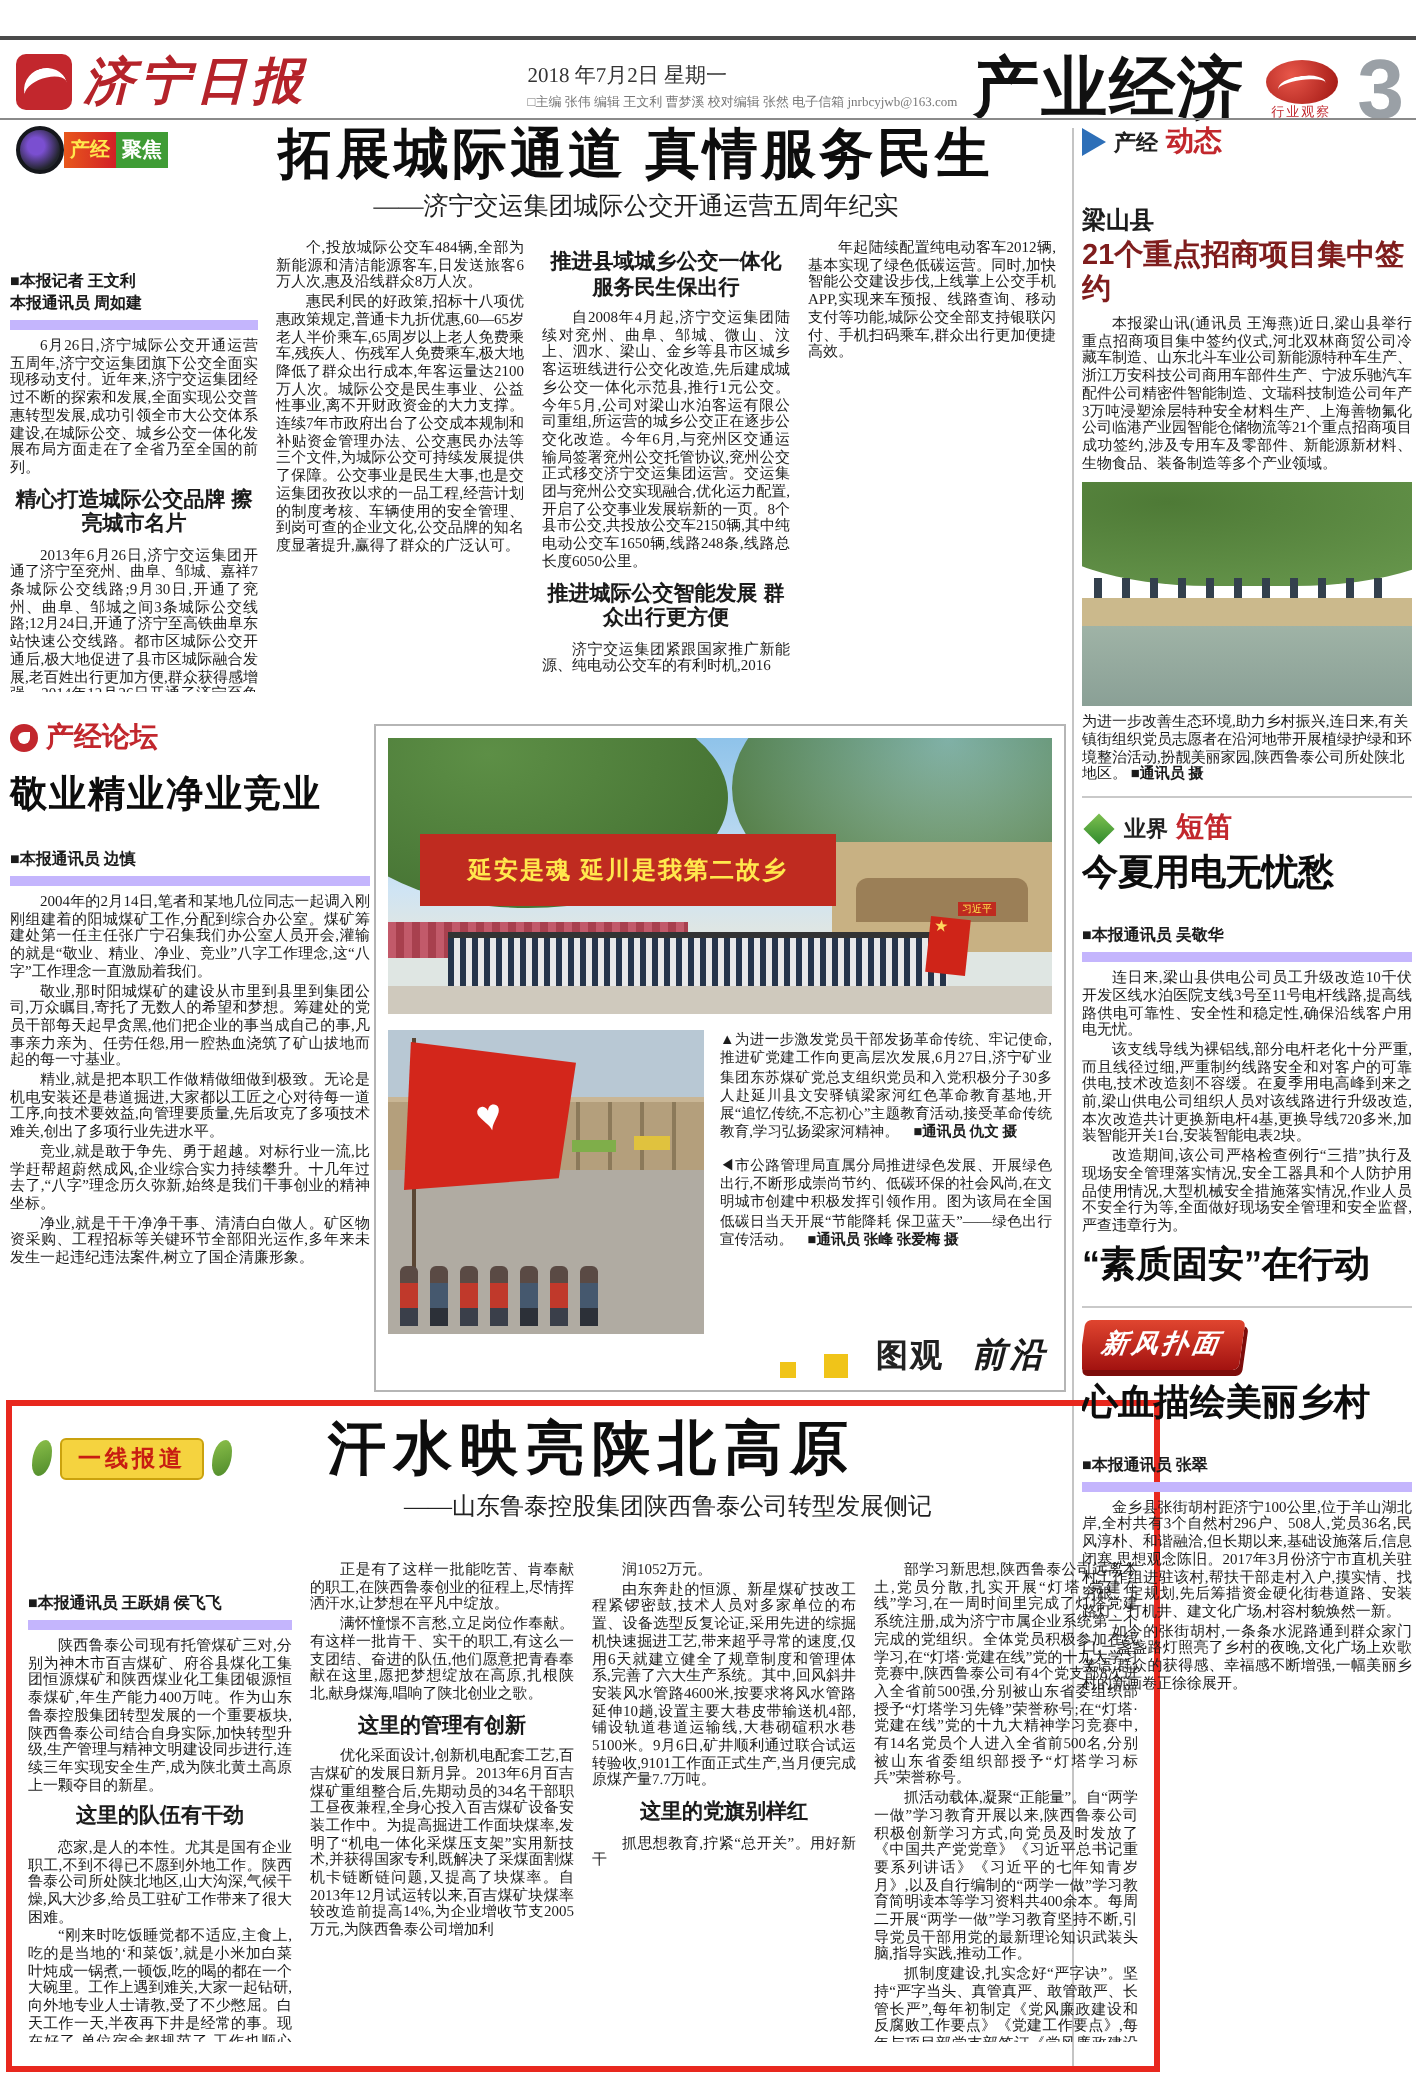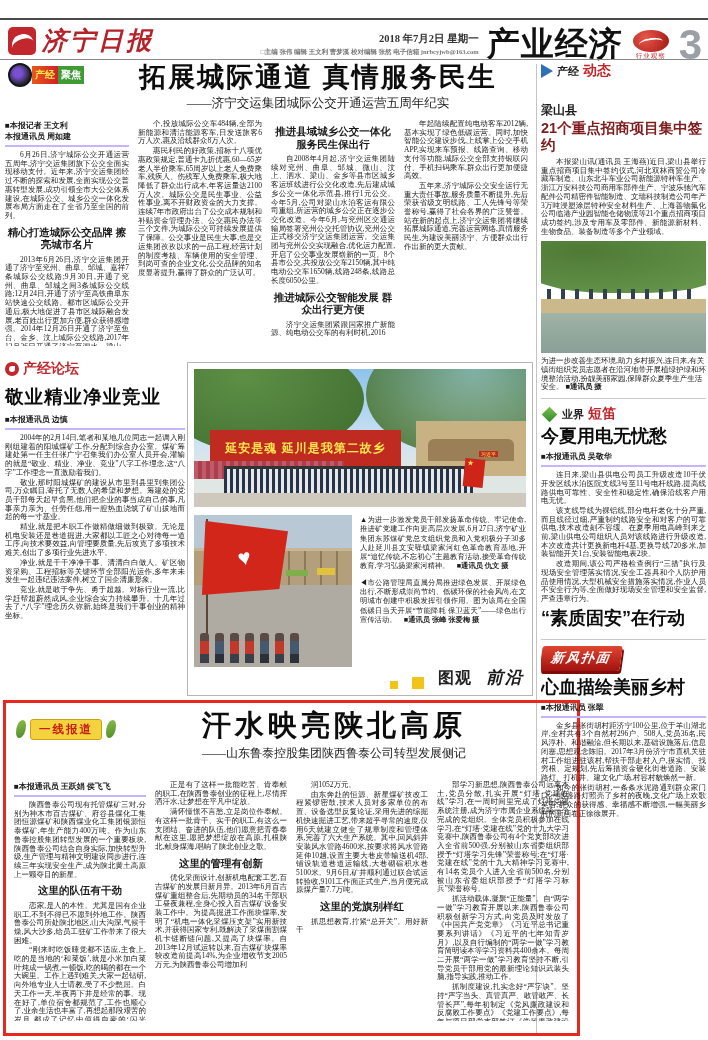--- a/index.html
+++ b/index.html
@@ -7,37 +7,37 @@
         font-family:"Liberation Serif",serif;color:#1c1c1c;overflow:hidden;}
   
   .top-rule{position:absolute;left:0;top:18px;width:708px;height:2px;background:#4a4a4a;}
   .masthead{position:absolute;left:0;top:22px;width:708px;height:36px;}
   .logo-wrap{position:absolute;left:8px;top:2px;display:flex;align-items:center;gap:6px;}
   .logo-mark{width:28px;height:28px;background:#c2272d;border-radius:5px;position:relative;overflow:hidden;}
   .logo-mark::after{content:"";position:absolute;left:4px;top:7px;width:22px;height:16px;
         border-top:5px solid #fff;border-radius:50% 50% 0 0;transform:rotate(-18deg);}
   .paper-name{font-size:25px;font-weight:bold;font-style:italic;color:#b5232a;letter-spacing:3px;}
   .mast-right{position:absolute;right:6px;top:0;display:flex;align-items:center;gap:8px;}
-  .dateinfo{text-align:right;line-height:13px;font-weight:bold;}
+  .dateinfo{line-height:13px;}
   .date-line{font-size:10.5px;color:#333;}
   .editors-line{font-size:6.5px;color:#777;}
   .section-title{font-size:33px;font-weight:900;font-family:"Liberation Sans",sans-serif;color:#111;letter-spacing:1px;}
   .oval-logo{width:40px;height:30px;text-align:center;}
   .oval{width:36px;height:22px;border-radius:50%;background:radial-gradient(circle at 35% 35%,#e8574a,#9e1410);position:relative;margin:0 auto;}
   .oval::after{content:"";position:absolute;left:6px;top:8px;width:24px;height:8px;border-radius:50%;border-top:2px solid #fff;transform:rotate(-8deg);}
   .oval-label{font-size:6.5px;color:#c0272d;letter-spacing:1px;}
   .page-num{font-size:42px;font-weight:900;font-family:"Liberation Sans",sans-serif;color:#9aa0a6;line-height:36px;}
   .mast-bottom-rule{position:absolute;left:0;top:59px;width:708px;height:1px;background:#8a8a8a;}
   .v-rule{position:absolute;left:536px;top:64px;width:1px;height:972px;background:#c4c4c4;}
   
   .bodytext{font-size:7.5px;line-height:8.7px;color:#1b1b1b;overflow:hidden;}
   .para{text-indent:2em;text-align:justify;margin:0 0 1px 0;}
   .subhead{font-weight:bold;text-align:center;font-size:10.5px;line-height:12.5px;margin:5px 0;
         font-family:"Liberation Sans",sans-serif;}
-  .byline{font-size:8px;font-weight:bold;border-bottom:2px solid #c4b5fd;padding-bottom:3px;margin-bottom:4px;line-height:11px;}
+  .byline{font-size:8px;font-weight:bold;border-bottom:5px solid #c4b5fd;padding-bottom:3px;margin-bottom:4px;line-height:11px;margin-top:15px;}
   .sep{border-top:1px solid #c9c9c9;margin:6px 0;}
   
   .badge-focus{position:absolute;left:8px;top:2px;display:flex;align-items:center;height:22px;}
   .lens{width:20px;height:20px;border-radius:50%;background:radial-gradient(circle at 40% 40%,#7a4fd0 25%,#22252c 70%);border:2px solid #15171c;}
   .badge-focus .seg1{background:linear-gradient(90deg,#e8581c,#d21f26);color:#ffe84d;font-size:10px;font-weight:bold;padding:2px 3px;font-family:"Liberation Sans",sans-serif;}
   .badge-focus .seg2{background:#3f9c35;color:#fff;font-size:10px;font-weight:bold;padding:2px 3px;font-family:"Liberation Sans",sans-serif;}
   .badge-line{display:flex;align-items:center;gap:4px;font-family:"Liberation Sans",sans-serif;margin-bottom:3px;}
   .tri-icon{width:0;height:0;border-left:12px solid #2d6fb8;border-top:7px solid transparent;border-bottom:7px solid transparent;}
   .circle-icon{width:14px;height:14px;border-radius:50%;background:#c2272d;position:relative;}
   .circle-icon::after{content:"";position:absolute;left:4px;top:4px;width:6px;height:6px;background:#fff;border-radius:50% 0 50% 50%;}
@@ -67,23 +67,23 @@
   .forum{position:absolute;left:0;top:360px;width:180px;height:336px;padding:0 2px 0 5px;}
   .forum-headline{font-size:18.5px;font-weight:900;font-family:"Liberation Sans",sans-serif;letter-spacing:1px;margin:6px 0 5px;color:#0d0d0d;}
   
   .photobox{position:absolute;left:187px;top:362px;width:346px;height:334px;border:1px solid #b5b5b5;
         padding:6px;box-sizing:border-box;}
   .photo1{position:relative;width:100%;height:138px;background:linear-gradient(180deg,#8fc3ea 0%,#cfe4f4 55%,#dfe6e3 70%);overflow:hidden;}
   .hill-l{position:absolute;left:-30px;top:-25px;width:200px;height:110px;background:radial-gradient(ellipse at 40% 30%,#5d8f46,#3f6b2e);border-radius:50%;}
   .hill-r{position:absolute;right:-20px;top:-35px;width:180px;height:120px;background:radial-gradient(ellipse at 60% 30%,#6b985070,#45702f);border-radius:50%;}
   .cliff{position:absolute;right:0;top:52px;width:110px;height:55px;background:#c8b183;}
   .cliff::after{content:"";position:absolute;left:12px;top:18px;width:86px;height:22px;background:#9b7f57;border-radius:6px 6px 0 0;}
-  .banner{position:absolute;left:16px;top:48px;width:191px;height:36px;background:#bf2b20;color:#ffe84d;
+  .banner{position:absolute;left:16px;top:48px;width:208px;height:36px;background:#bf2b20;color:#ffe84d;
         font-size:12px;font-weight:bold;display:flex;align-items:center;justify-content:center;letter-spacing:1px;
-        font-family:Liberation Sans, sans-serif;margin-top:13px;}
+        font-family:Liberation Serif, serif;}
   .banner-sign{position:absolute;right:28px;top:82px;font-size:5px;color:#ffe84d;background:#bf2b20;padding:0 2px;}
   .flowers{position:absolute;left:0;top:92px;width:150px;height:18px;background:repeating-linear-gradient(90deg,#c25a6a 0 4px,#a8404e 4px 8px);}
   .crowd{position:absolute;left:30px;bottom:14px;width:250px;height:24px;
         background:repeating-linear-gradient(90deg,#25344a 0 3px,#e8e8e8 3px 6px);border-top:3px solid #333;}
   .p1-flag{position:absolute;right:42px;bottom:20px;width:20px;height:28px;background:#cf2418;transform:rotate(6deg);}
   .p1-flag::after{content:"★";position:absolute;left:2px;top:0;color:#ffd75e;font-size:8px;}
   .ground{position:absolute;left:0;bottom:0;width:100%;height:14px;background:#cfc9bd;}
   .photo-row{display:flex;gap:8px;margin-top:8px;height:152px;}
   .photo2{position:relative;width:158px;height:152px;background:linear-gradient(180deg,#b8c8d4 0 22%,#c9b695 22% 46%,#b0aba2 46% 100%);overflow:hidden;flex:none;}
   .shops{position:absolute;left:0;top:24%;width:100%;height:22%;background:repeating-linear-gradient(90deg,#b49f7c 0 14px,#8c7a5a 14px 16px);}
@@ -97,21 +97,21 @@
   .person{width:9px;height:30px;border-radius:3px 3px 0 0;}
   .pv{background:linear-gradient(180deg,#5a4a44 28%,#c0392b 28% 70%,#3a3f4a 70%);}
   .pd{background:linear-gradient(180deg,#5a4a44 28%,#45586e 28% 70%,#2c3038 70%);}
   .captions{flex:1;overflow:hidden;}
   .cap{font-size:7.3px;line-height:9.3px;text-align:justify;margin-bottom:7px;}
   .cap .credit{font-weight:bold;}
   
   .redbox{position:absolute;left:3px;top:700px;width:577px;height:336px;border:3px solid #e8281e;
         box-sizing:border-box;padding:6px 8px;}
   .rb-head{position:relative;height:66px;}
-  .rb-headline{margin-left:150px;width:340px;text-align:center;font-size:29px;font-weight:900;
+  .rb-headline{margin-left:150px;width:340px;text-align:left;font-size:29px;font-weight:900;
         font-family:"Liberation Sans",sans-serif;letter-spacing:4px;color:#0d0d0d;line-height:32px;}
   .rb-sub{margin-left:130px;width:380px;text-align:center;font-size:12px;color:#222;margin-top:4px;}
   .rb-cols{display:flex;gap:9px;margin-top:6px;height:240px;overflow:hidden;}
   .rb-cols .col{flex:1;overflow:hidden;}
   
   .sidebar{position:absolute;left:541px;top:62px;width:165px;height:976px;overflow:hidden;}
   .kicker{font-size:12px;font-weight:bold;font-family:"Liberation Sans",sans-serif;margin:22px 0 1px;}
   .side-headline{font-size:14.5px;font-weight:900;font-family:"Liberation Sans",sans-serif;line-height:17px;margin:1px 0 4px;color:#7f1d1d;}
   .side-headline2{font-size:18px;font-weight:900;font-family:"Liberation Sans",sans-serif;line-height:21px;margin:3px 0 4px;color:#0d0d0d;}
   .side-photo{position:relative;width:165px;height:112px;margin:4px 0 4px;overflow:hidden;
@@ -178,39 +178,38 @@
           <div>
             <div class="subhead">推进县域城乡公交一体化 服务民生保出行</div>
             <div class="para">自2008年4月起,济宁交运集团陆续对兖州、曲阜、邹城、微山、汶上、泗水、梁山、金乡等县市区城乡客运班线进行公交化改造,先后建成城乡公交一体化示范县,推行1元公交。今年5月,公司对梁山水泊客运有限公司重组,所运营的城乡公交正在逐步公交化改造。今年6月,与兖州区交通运输局签署兖州公交托管协议,兖州公交正式移交济宁交运集团运营。交运集团与兖州公交实现融合,优化运力配置,开启了公交事业发展崭新的一页。8个县市公交,共投放公交车2150辆,其中纯电动公交车1650辆,线路248条,线路总长度6050公里。</div>
             <div class="subhead">推进城际公交智能发展 群众出行更方便</div>
             <div class="para">济宁交运集团紧跟国家推广新能源、纯电动公交车的有利时机,2016</div>
           </div>
         </div>
       <div class="col">
           <div>
             <div class="para">年起陆续配置纯电动客车2012辆,基本实现了绿色低碳运营。同时,加快智能公交建设步伐,上线掌上公交手机APP,实现来车预报、线路查询、移动支付等功能,城际公交全部支持银联闪付、手机扫码乘车,群众出行更加便捷高效。</div>
-            <div class="para">五年来,济宁城际公交安全运行无重大责任事故,服务质量不断提升,先后荣获省级文明线路、工人先锋号等荣誉称号,赢得了社会各界的广泛赞誉。站在新的起点上,济宁交运集团将继续拓展城际通道,完善运营网络,真情服务民生,为建设美丽济宁、方便群众出行作出新的更大贡献。</div>
           </div>
         </div>
     </div>
   </div>
 
   <div class="forum">
     <div class="badge-line">
       <div class="circle-icon"></div>
       <span class="b2">产经论坛</span>
     </div>
     <div class="forum-headline">敬业精业净业竞业</div>
     <div class="byline">■本报通讯员 边慎</div>
     <div class="bodytext" style="height:248px;">
         <div class="para">2004年的2月14日,笔者和某地几位同志一起调入刚刚组建着的阳城煤矿工作,分配到综合办公室。煤矿筹建处第一任主任张广宁召集我们办公室人员开会,灌输的就是“敬业、精业、净业、竞业”八字工作理念,这“八字”工作理念一直激励着我们。</div>
         <div class="para">敬业,那时阳城煤矿的建设从市里到县里到集团公司,万众瞩目,寄托了无数人的希望和梦想。筹建处的党员干部每天起早贪黑,他们把企业的事当成自己的事,凡事亲力亲为、任劳任怨,用一腔热血浇筑了矿山拔地而起的每一寸基业。</div>
         <div class="para">精业,就是把本职工作做精做细做到极致。无论是机电安装还是巷道掘进,大家都以工匠之心对待每一道工序,向技术要效益,向管理要质量,先后攻克了多项技术难关,创出了多项行业先进水平。</div>
+        <div class="para">竞业,就是敢于争先、勇于超越。对标行业一流,比学赶帮超蔚然成风,企业综合实力持续攀升。十几年过去了,“八字”理念历久弥新,始终是我们干事创业的精神坐标。</div>
         <div class="para">净业,就是干干净净干事、清清白白做人。矿区物资采购、工程招标等关键环节全部阳光运作,多年来未发生一起违纪违法案件,树立了国企清廉形象。</div>
-        <div class="para">竞业,就是敢于争先、勇于超越。对标行业一流,比学赶帮超蔚然成风,企业综合实力持续攀升。十几年过去了,“八字”理念历久弥新,始终是我们干事创业的精神坐标。</div>
       </div>
   </div>
 
   <div class="photobox">
     <div class="photo1">
       <div class="hill-l"></div>
       <div class="hill-r"></div>
       <div class="cliff"></div>
       <div class="banner">延安是魂  延川是我第二故乡</div>
       <div class="banner-sign">习近平</div>
@@ -309,21 +308,21 @@
         <div class="para">本报梁山讯(通讯员 王海燕)近日,梁山县举行重点招商项目集中签约仪式,河北双林商贸公司冷藏车制造、山东北斗车业公司新能源特种车生产、浙江万安科技公司商用车部件生产、宁波乐驰汽车配件公司精密件智能制造、文瑞科技制造公司年产3万吨浸塑涂层特种安全材料生产、上海善物氟化公司临港产业园智能仓储物流等21个重点招商项目成功签约,涉及专用车及零部件、新能源新材料、生物食品、装备制造等多个产业领域。</div>
       </div>
 
     <div class="side-photo">
       <div class="foliage"></div>
       <div class="srow"></div>
       <div class="bank"></div>
       <div class="water"></div>
     </div>
     <div class="bodytext">
-      <span>为进一步改善生态环境,助力乡村振兴,连日来,有关镇街组织党员志愿者在沿河地带开展植绿护绿和环境整治活动,扮靓美丽家园,保障群众夏季生产生活安全。</span>
+      <span>为进一步改善生态环境,助力乡村振兴,连日来,有关镇街组织党员志愿者在沿河地带开展植绿护绿和环境整治活动,扮靓美丽家园,陕西鲁泰公司所处陕北地区。</span>
       <span style="font-weight:bold;">■通讯员 摄</span>
     </div>
 
     <div class="sep"></div>
     <div class="badge-line">
       <div class="diamond-icon"></div>
       <span class="b1">业界</span>
         <span class="b2">短笛</span>
     </div>
     <div class="side-headline2">今夏用电无忧愁</div>

